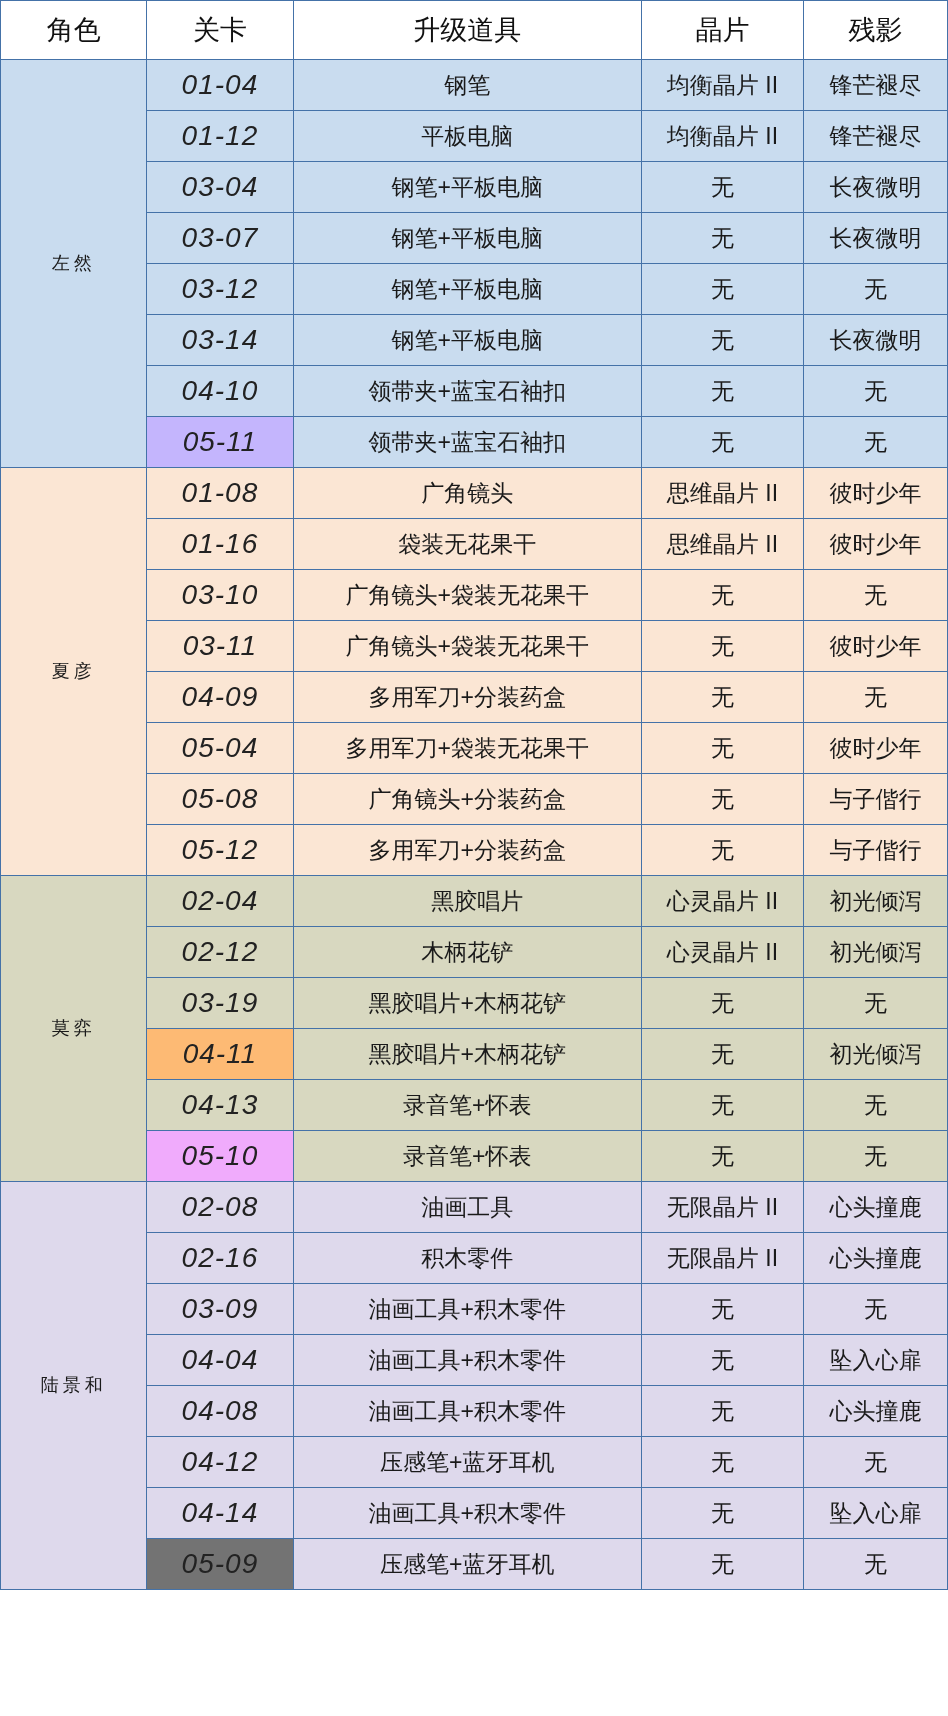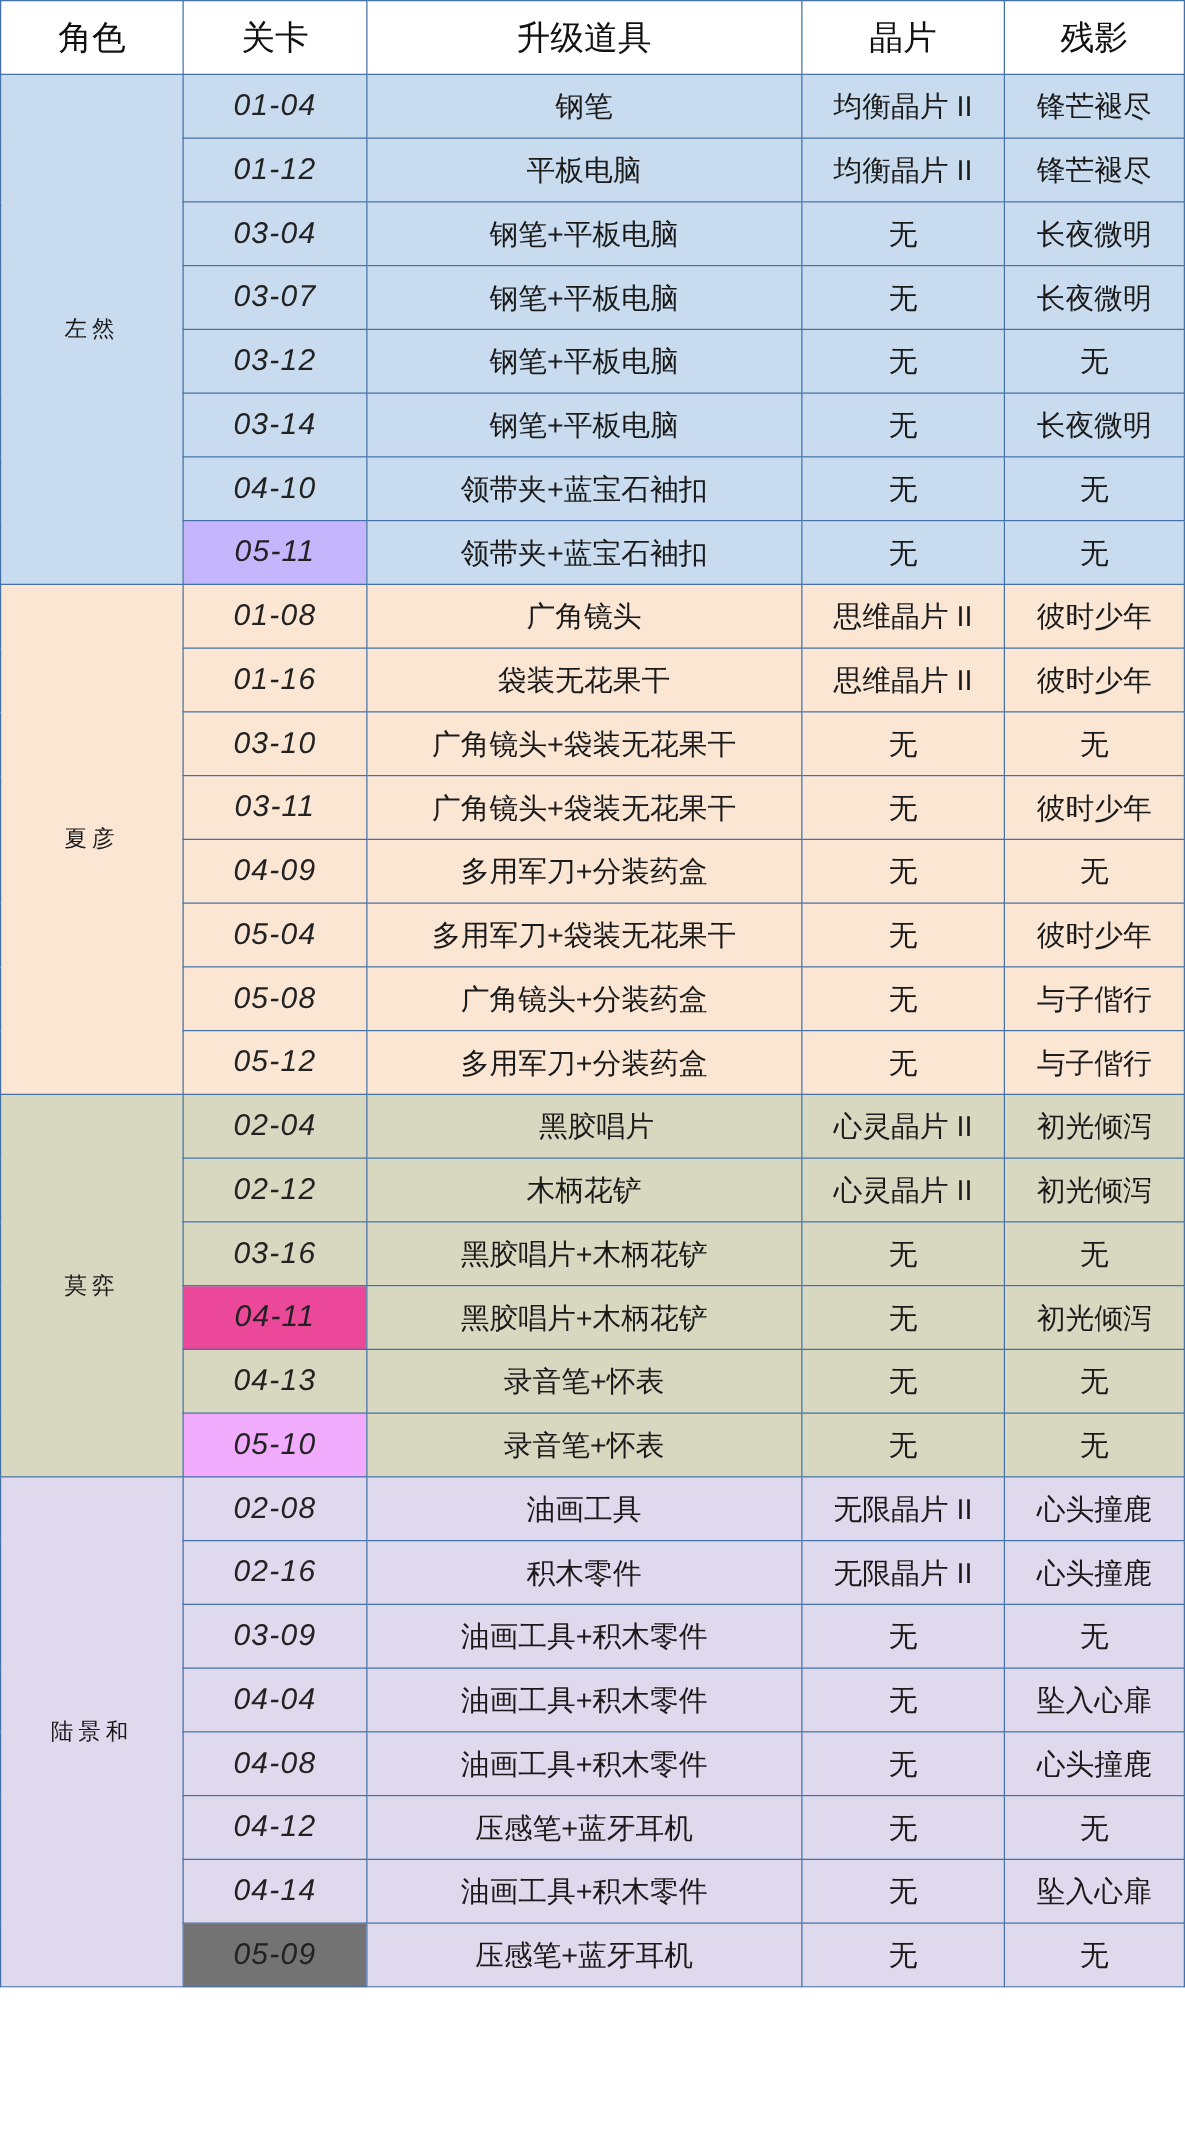--- a/index.html
+++ b/index.html
@@ -41,21 +41,21 @@
     height: 50px;
     font-size: 23px;
     line-height: 1.15;
   }
   td.role-cell {
     font-size: 18px;
     letter-spacing: 4px;
   }
   td.stage-cell {
     font-style: italic;
-    font-size: 24px;
+    font-size: 28px;
     letter-spacing: 1px;
     color: #222;
   }
   .table-wrap { position: relative; }
 </style>
 </head>
 <body>
 
 <div class="table-wrap">
   <table class="data-table">
@@ -181,27 +181,27 @@
           <td style="background: rgb(216, 216, 192);">心灵晶片 II</td>
           <td style="background: rgb(216, 216, 192);">初光倾泻</td>
         </tr>
         <tr>
           <td class="stage-cell" style="background: rgb(216, 216, 192);">02-12</td>
           <td style="background: rgb(216, 216, 192);">木柄花铲</td>
           <td style="background: rgb(216, 216, 192);">心灵晶片 II</td>
           <td style="background: rgb(216, 216, 192);">初光倾泻</td>
         </tr>
         <tr>
-          <td class="stage-cell" style="background: rgb(216, 216, 192);">03-16</td>
+          <td class="stage-cell" style="background: rgb(216, 216, 192);">03-19</td>
           <td style="background: rgb(216, 216, 192);">黑胶唱片+木柄花铲</td>
           <td style="background: rgb(216, 216, 192);">无</td>
           <td style="background: rgb(216, 216, 192);">无</td>
         </tr>
         <tr>
-          <td class="stage-cell" style="background: #ec4899;">04-11</td>
+          <td class="stage-cell" style="background: #fdba74;">04-11</td>
           <td style="background: rgb(216, 216, 192);">黑胶唱片+木柄花铲</td>
           <td style="background: rgb(216, 216, 192);">无</td>
           <td style="background: rgb(216, 216, 192);">初光倾泻</td>
         </tr>
         <tr>
           <td class="stage-cell" style="background: rgb(216, 216, 192);">04-13</td>
           <td style="background: rgb(216, 216, 192);">录音笔+怀表</td>
           <td style="background: rgb(216, 216, 192);">无</td>
           <td style="background: rgb(216, 216, 192);">无</td>
         </tr>

